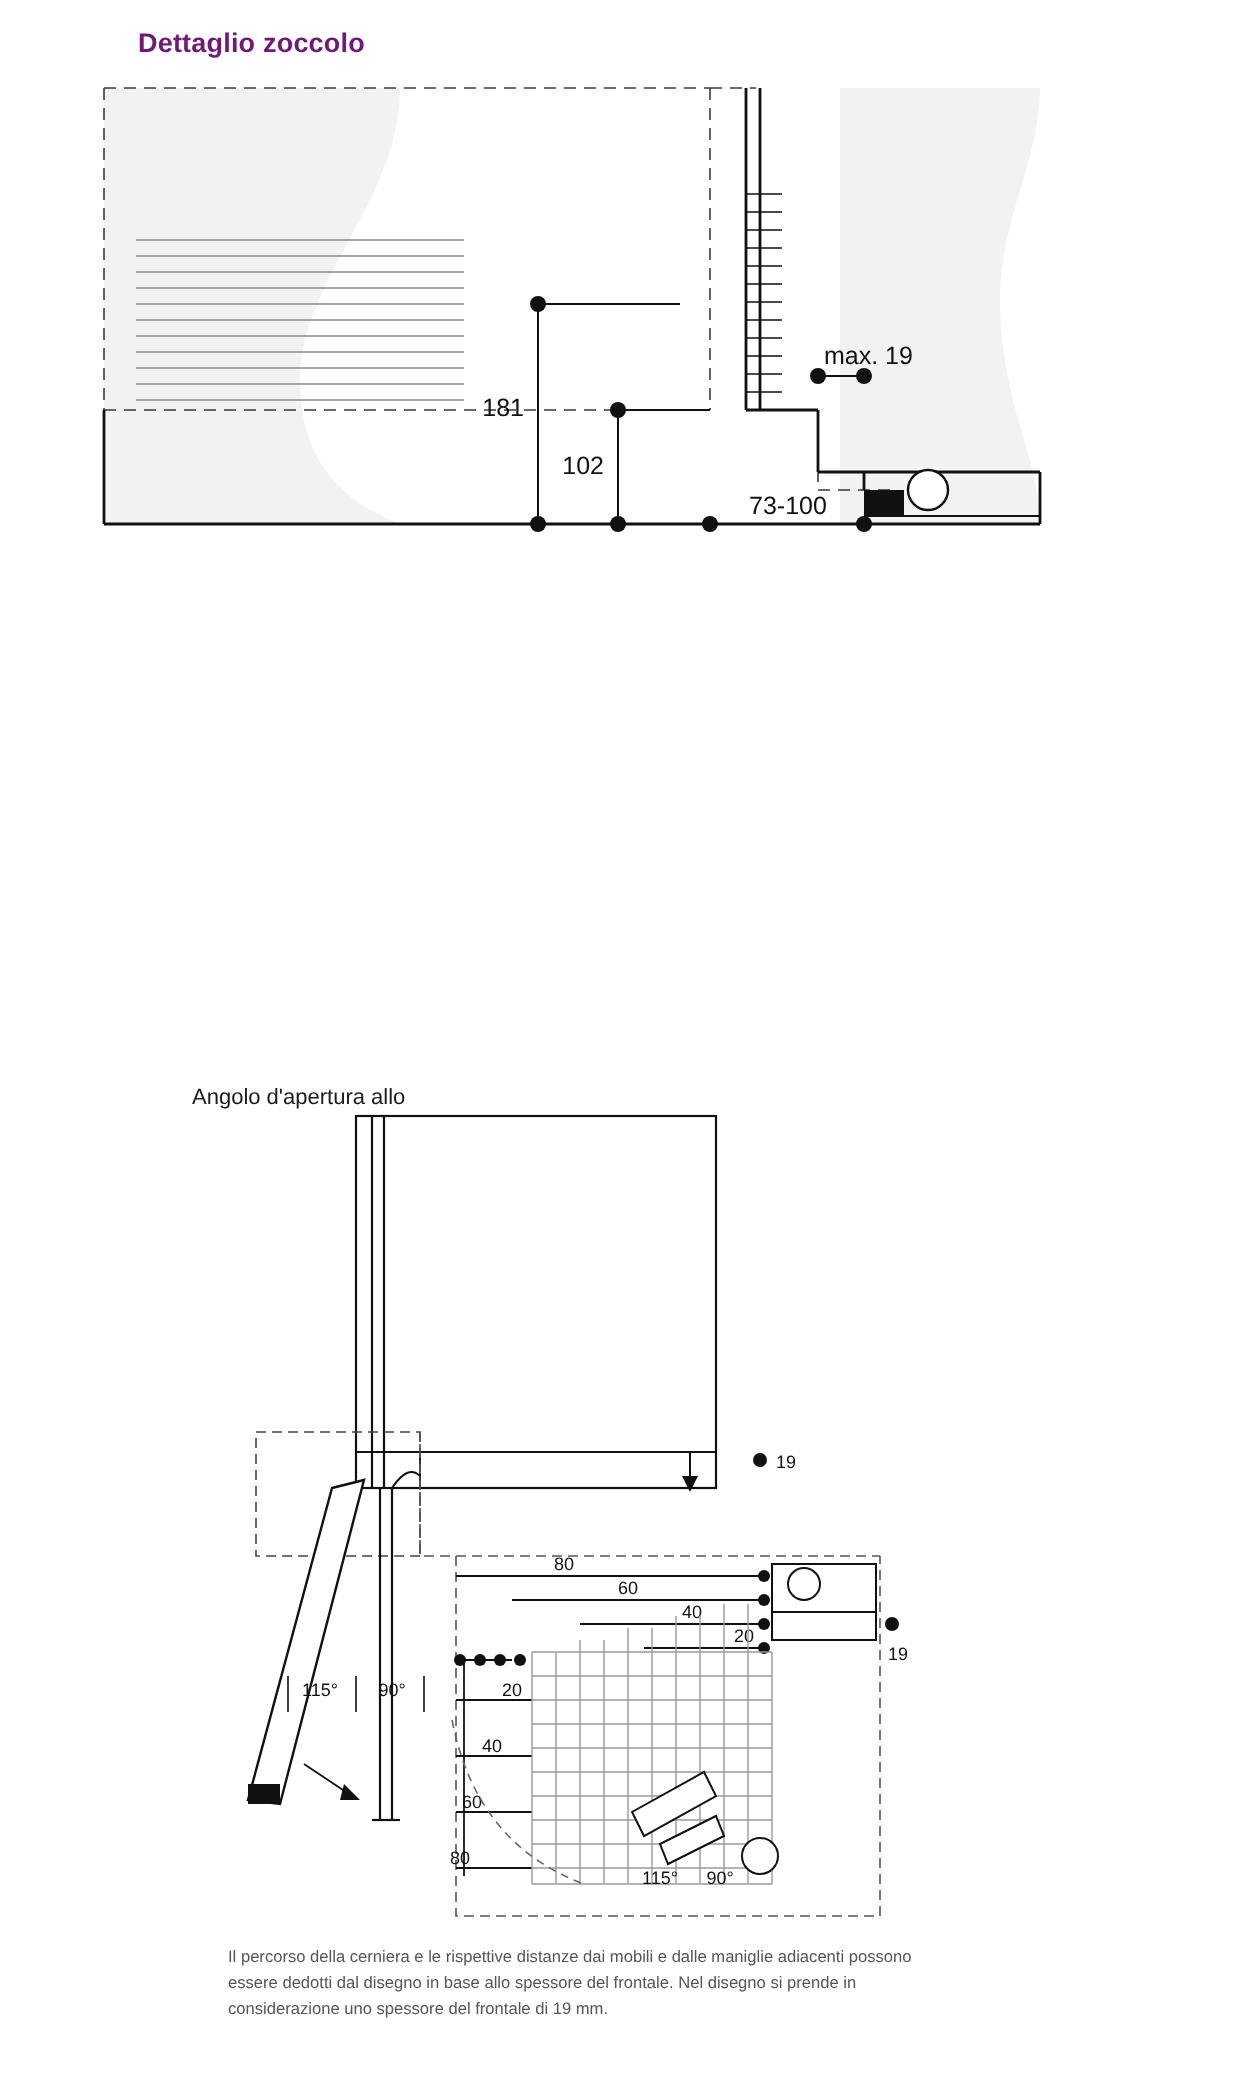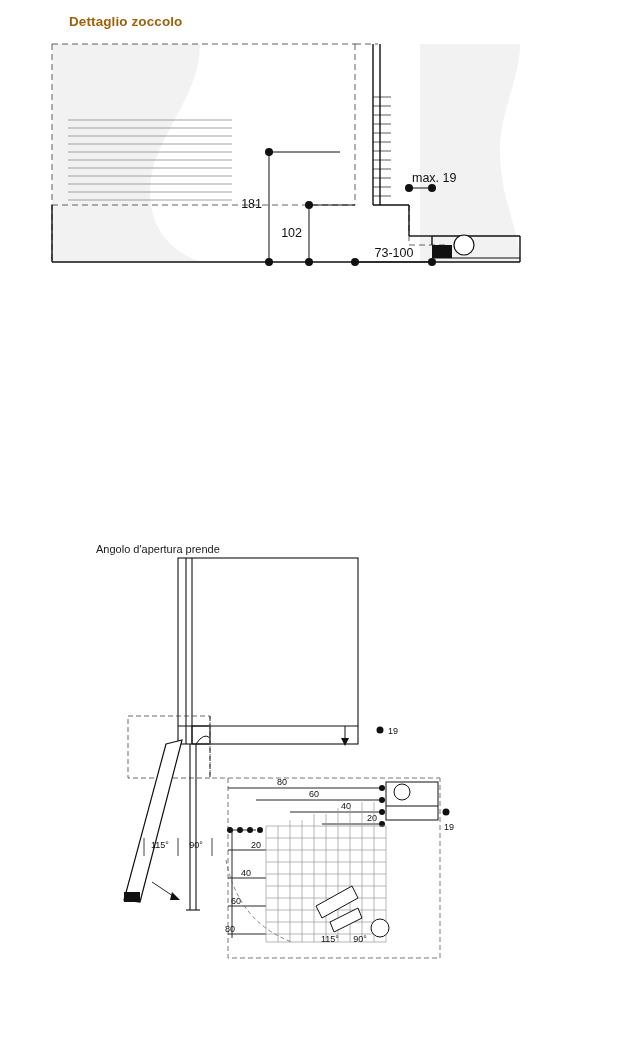--- a/index.html
+++ b/index.html
@@ -27,21 +27,21 @@
     width: 617px;
     height: 340px;
   }
   .section-title {
     position: absolute;
     left: 30px;
     top: 14px;
     font-size: 13.5px;
     font-weight: bold;
     letter-spacing: 0.1px;
-    color: #a16207;
+    color: #701a75;
     padding-left: 39px;
   }
   .svg-holder {
     position: absolute;
     left: 0;
     top: 0;
     width: 617px;
   }
   .caption-plinth {
     position: absolute;
@@ -181,21 +181,21 @@
         <text x="302" y="237" font-size="12.5" fill="#111" text-anchor="end">102</text>
         <text x="394" y="257" font-size="12.5" fill="#111" text-anchor="middle">73-100</text>
         <text x="412" y="182" font-size="12.5" fill="#111" text-anchor="start">max. 19</text>
       </svg>
     </div>
 
   </div>
 
   <div id="section-door-angle">
 
-    <div class="subsection-title">Angolo d'apertura prende</div>
+    <div class="subsection-title">Angolo d'apertura allo</div>
 
     <div class="svg-holder">
       <svg width="617" height="440" viewBox="0 0 617 440">
 
         <g stroke="#111" stroke-width="1.1" fill="none">
           <rect x="178" y="28" width="180" height="186"></rect>
           <line x1="186" y1="28" x2="186" y2="214"></line>
           <line x1="192" y1="28" x2="192" y2="214"></line>
           <line x1="178" y1="196" x2="358" y2="196"></line>
         </g>
@@ -322,15 +322,16 @@
         <text x="196" y="318" font-size="9" fill="#111" text-anchor="middle">90°</text>
 
         <g stroke="#111" stroke-width="0.8" fill="none">
           <line x1="144" y1="308" x2="144" y2="326"></line>
           <line x1="178" y1="308" x2="178" y2="326"></line>
           <line x1="212" y1="308" x2="212" y2="326"></line>
         </g>
       </svg>
     </div>
 
+    <div class="caption-door">Il percorso della cerniera e le rispettive distanze dai mobili e dalle maniglie adiacenti possono essere dedotti dal disegno in base allo spessore del frontale. Nel disegno si prende in considerazione uno spessore del frontale di 19 mm.</div>
   </div>
 
 </div>
 
 </body></html>

